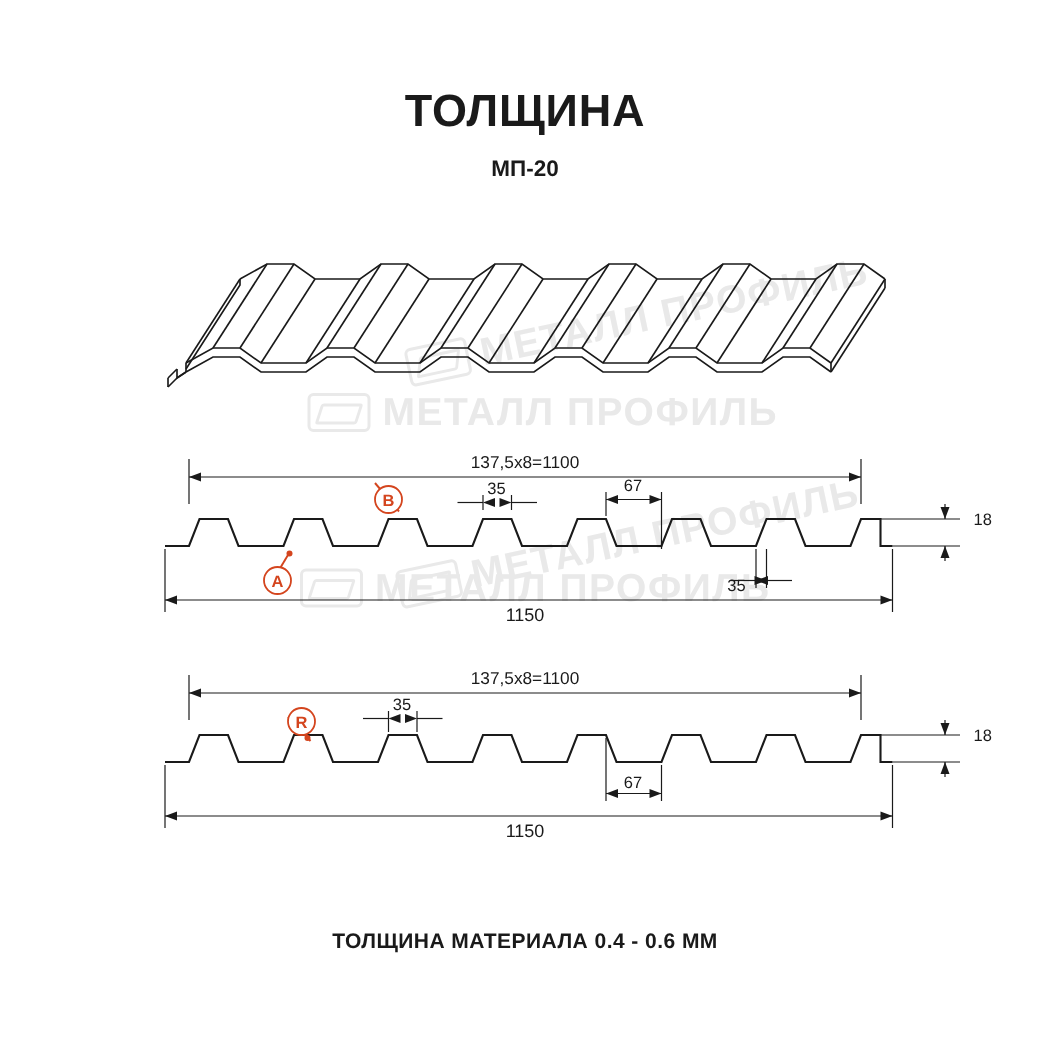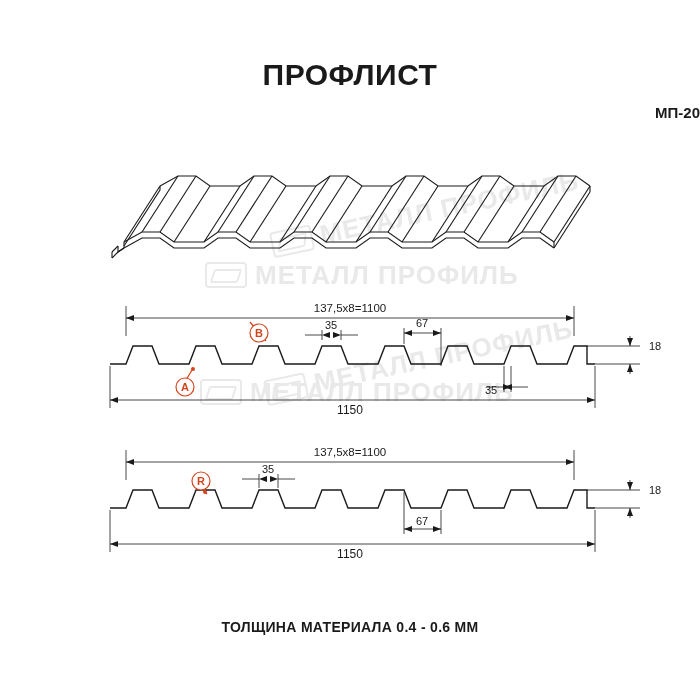--- a/index.html
+++ b/index.html
@@ -30,21 +30,21 @@
     text-align: center;
     font-size: 30px;
     font-weight: bold;
     letter-spacing: 0.5px;
   }
   .subtitle {
     position: absolute;
     left: 0;
     top: 104px;
     width: 700px;
-    text-align: right;
+    text-align: center;
     font-size: 15px;
     font-weight: bold;
   }
   .footnote {
     position: absolute;
     left: 0;
     top: 619px;
     width: 700px;
     text-align: center;
     font-size: 14px;
@@ -87,21 +87,21 @@
     border-radius: 2px;
     transform: skewX(-18deg);
   }
   .wm span.txt { vertical-align: middle; }
 </style>
 </head>
 <body>
 
 <div class="page">
 
-  <div class="title">ПРОФЛИСТ</div>
+  <div class="title">ТОЛЩИНА</div>
   <div class="subtitle">МП-20</div>
 
   <div class="wm" style="left:268px; top:196px; transform: rotate(-12deg);">
     <span class="mark"></span><span class="txt">МЕТАЛЛ ПРОФИЛЬ</span>
   </div>
   <div class="wm" style="left:205px; top:258px;">
     <span class="mark"></span><span class="txt">МЕТАЛЛ ПРОФИЛЬ</span>
   </div>
   <div class="wm" style="left:262px; top:344px; transform: rotate(-12deg);">
     <span class="mark"></span><span class="txt">МЕТАЛЛ ПРОФИЛЬ</span>

